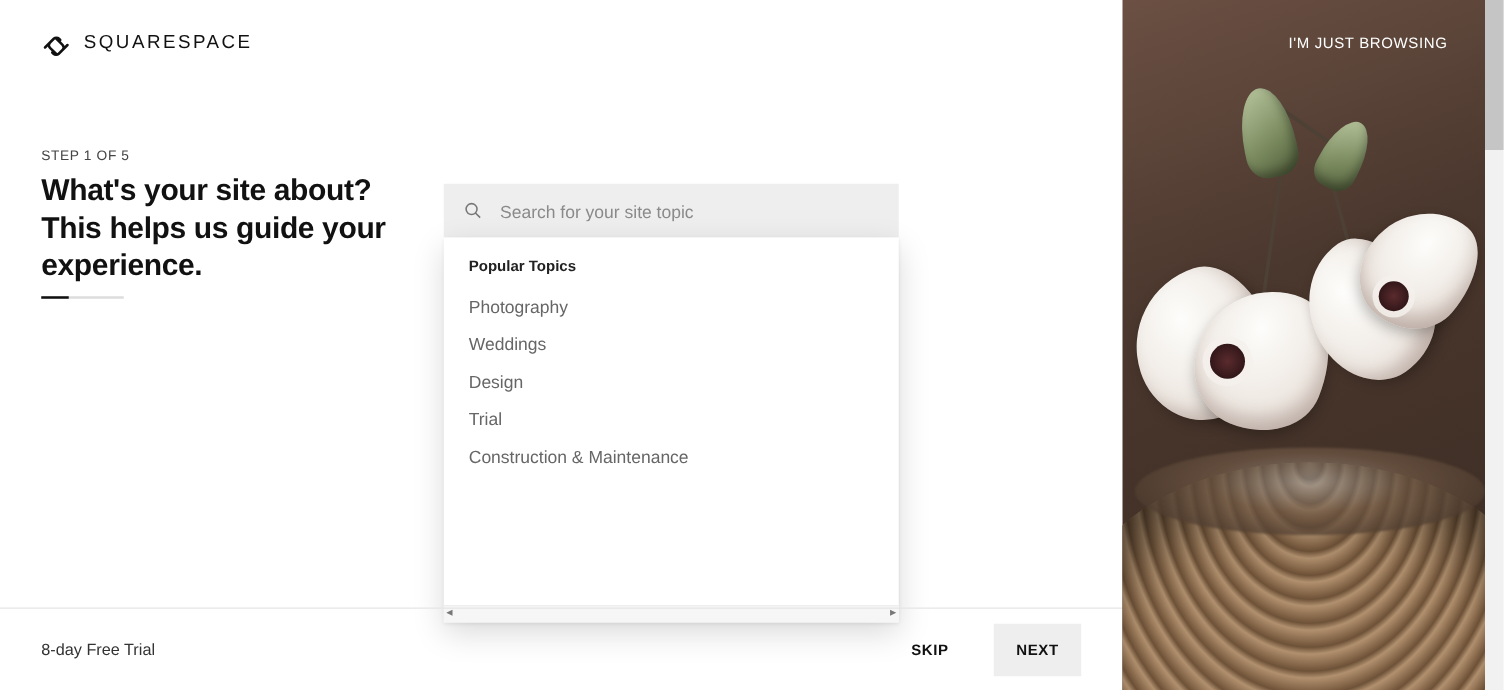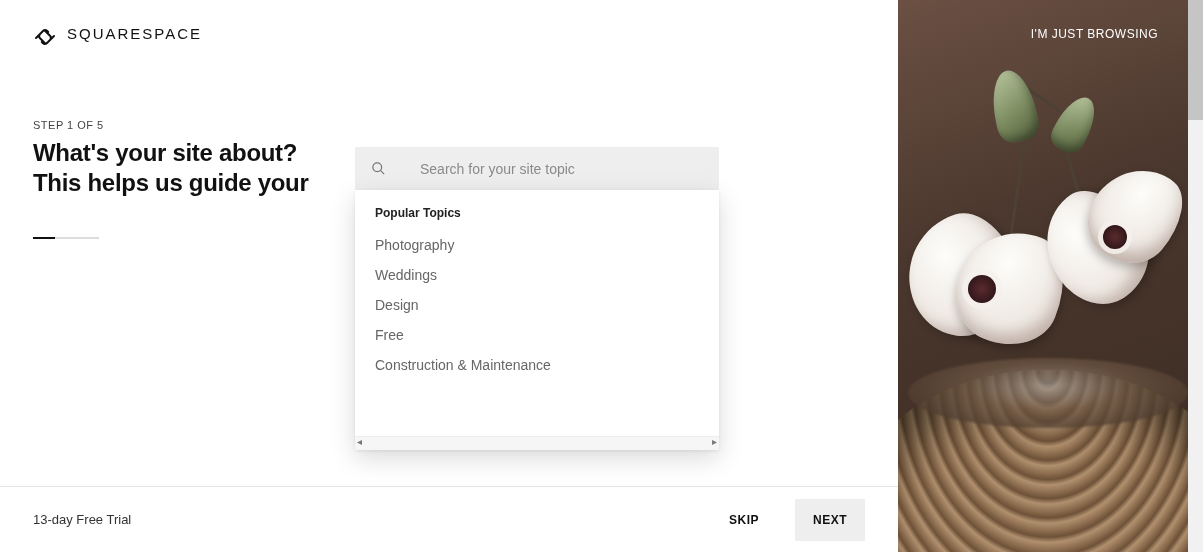--- a/index.html
+++ b/index.html
@@ -13,24 +13,24 @@
   
   .step-label { position: absolute; left: 33px; top: 119px; font-size: 11px; letter-spacing: 0.5px; color: #444; font-weight: 500; }
   
   .headline { position: absolute; left: 33px; top: 138px; font-size: 24px; line-height: 1.25; color: #111; font-weight: 700; letter-spacing: -0.3px; max-width: 300px; }
   
   .progress { position: absolute; left: 33px; top: 237px; width: 66px; height: 2px; background: #ddd; }
   .progress .fill { width: 22px; height: 2px; background: #111; }
   
   .searchbox { position: absolute; left: 355px; top: 147px; width: 364px; height: 43px; background: #eeeeee; display: flex; align-items: center; padding: 0 16px; gap: 14px; }
   .search-icon svg { width: 15px; height: 15px; display: block; stroke: #777; fill: none; stroke-width: 2; }
-  .search-input { border: none; background: transparent; outline: none; font-size: 14px; color: #333; width: 100%; margin-left: 20px; }
+  .search-input { border: none; background: transparent; outline: none; font-size: 14px; color: #333; width: 100%; }
   .search-input::placeholder { color: #8a8a8a; }
   
-  .dropdown { position: absolute; left: 355px; top: 190px; width: 364px; height: 260px; background: #fff; box-shadow: 0 8px 24px rgba(0,0,0,0.15), 0 1px 3px rgba(0,0,0,0.08); overflow: hidden; display:flex; flex-direction:column;}
+  .dropdown { position: absolute; left: 355px; top: 190px; width: 364px; height: 308px; background: #fff; box-shadow: 0 8px 24px rgba(0,0,0,0.15), 0 1px 3px rgba(0,0,0,0.08); overflow: hidden; display:flex; flex-direction:column;}
   .dropdown-inner { overflow-y: scroll; overflow-x: hidden; flex: 1; padding: 16px 20px 8px 20px; }
   .dropdown-inner::-webkit-scrollbar { width: 14px; }
   .dropdown-inner::-webkit-scrollbar-track { background: #f6f6f6; }
   .dropdown-inner::-webkit-scrollbar-thumb { background: #c5c5c5; }
   .section-title { font-size: 12px; font-weight: 700; color: #222; margin-bottom: 10px; }
   .topic-item { font-size: 14px; color: #666; padding: 7px 0; cursor: pointer; }
   .h-scroll { height: 14px; background: #f6f6f6; position: relative; border-top:1px solid #eee;}
   .h-scroll::before { content:"◂"; position:absolute; left:2px; top:-1px; font-size:10px; color:#777;}
   .h-scroll::after { content:"▸"; position:absolute; right:2px; top:-1px; font-size:10px; color:#777;}
   
@@ -77,20 +77,21 @@
         </svg>
     </span>
     <span class="logo-text">SQUARESPACE</span>
   </div>
 
   <div class="step-label">STEP 1 OF 5</div>
 
   <div class="headline">
     <span>What's your site about?</span><br>
     <span>This helps us guide your</span><br>
+    <span>experience.</span>
   </div>
 
   <div class="progress">
     <div class="fill"></div>
   </div>
 
   <div class="searchbox">
     <span class="search-icon">
       <svg viewBox="0 0 24 24">
           <circle cx="10" cy="10" r="7"></circle>
@@ -99,28 +100,28 @@
     </span>
     <input class="search-input" type="text" placeholder="Search for your site topic" style="">
   </div>
 
   <div class="dropdown">
     <div class="dropdown-inner">
       <div class="section-title">Popular Topics</div>
       <div class="topic-item">Photography</div>
       <div class="topic-item">Weddings</div>
       <div class="topic-item">Design</div>
-      <div class="topic-item">Free</div>
+      <div class="topic-item">Trial</div>
       <div class="topic-item">Construction &amp; Maintenance</div>
     </div>
     <div class="h-scroll"></div>
   </div>
 
   <div class="footer">
-    <div class="trial-text">13-day Free Trial</div>
+    <div class="trial-text">8-day Free Trial</div>
     <div class="footer-buttons">
       <button class="btn">SKIP</button>
       <button class="btn btn-next">NEXT</button>
     </div>
   </div>
 
 </div>
 
 <div class="side-panel">
   <div class="browsing-link">I'M JUST BROWSING</div>

